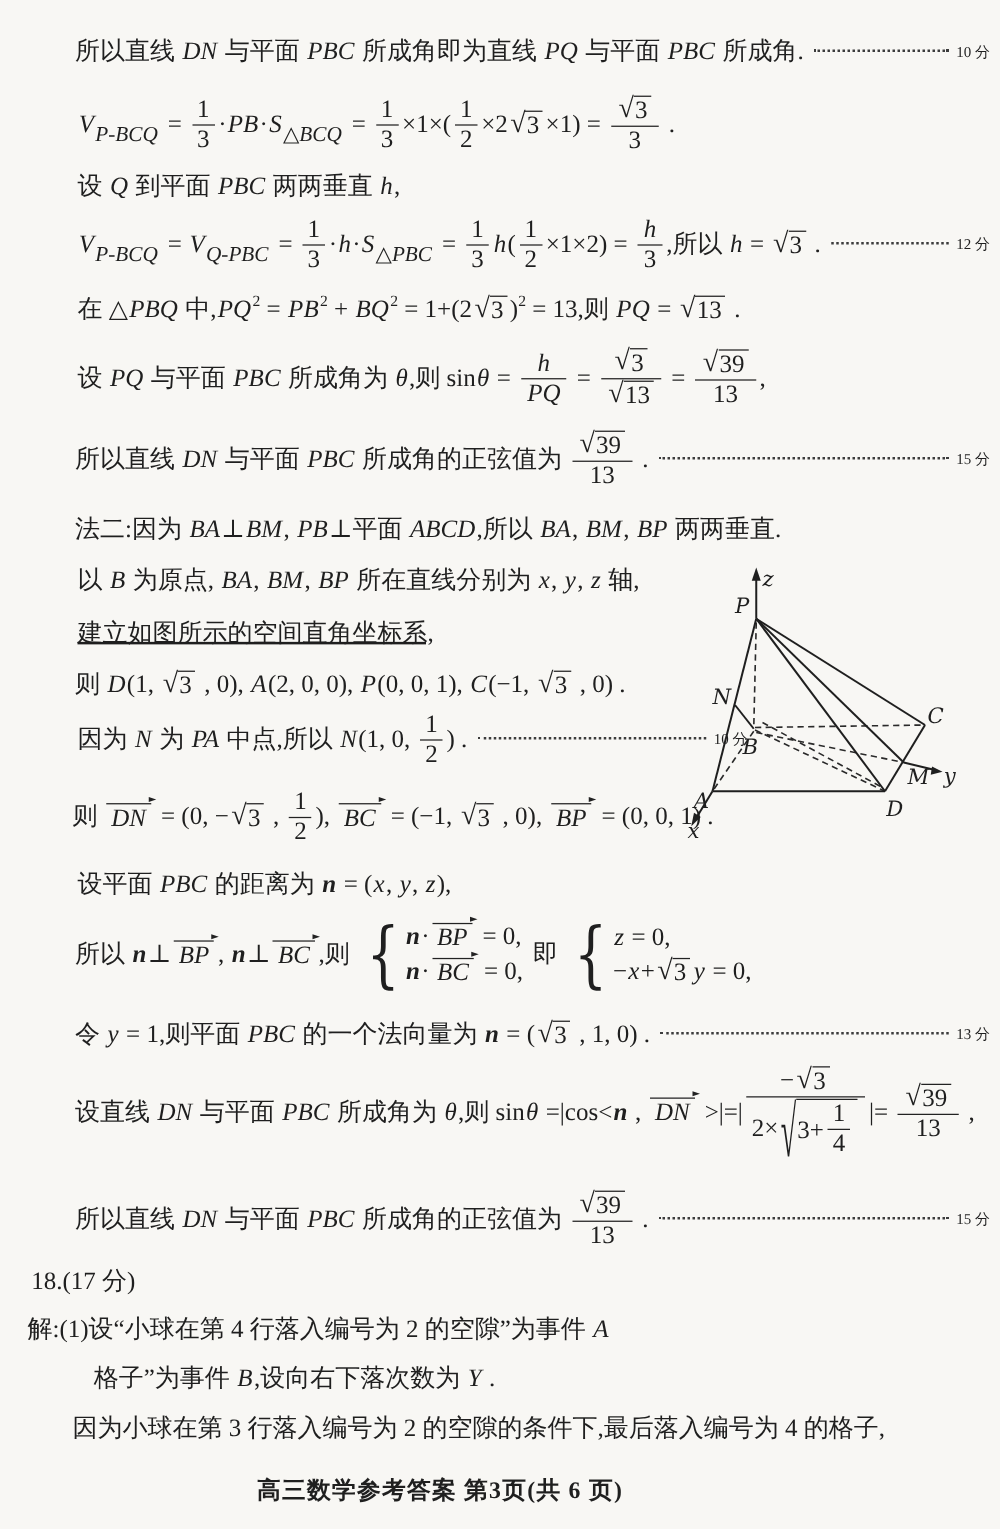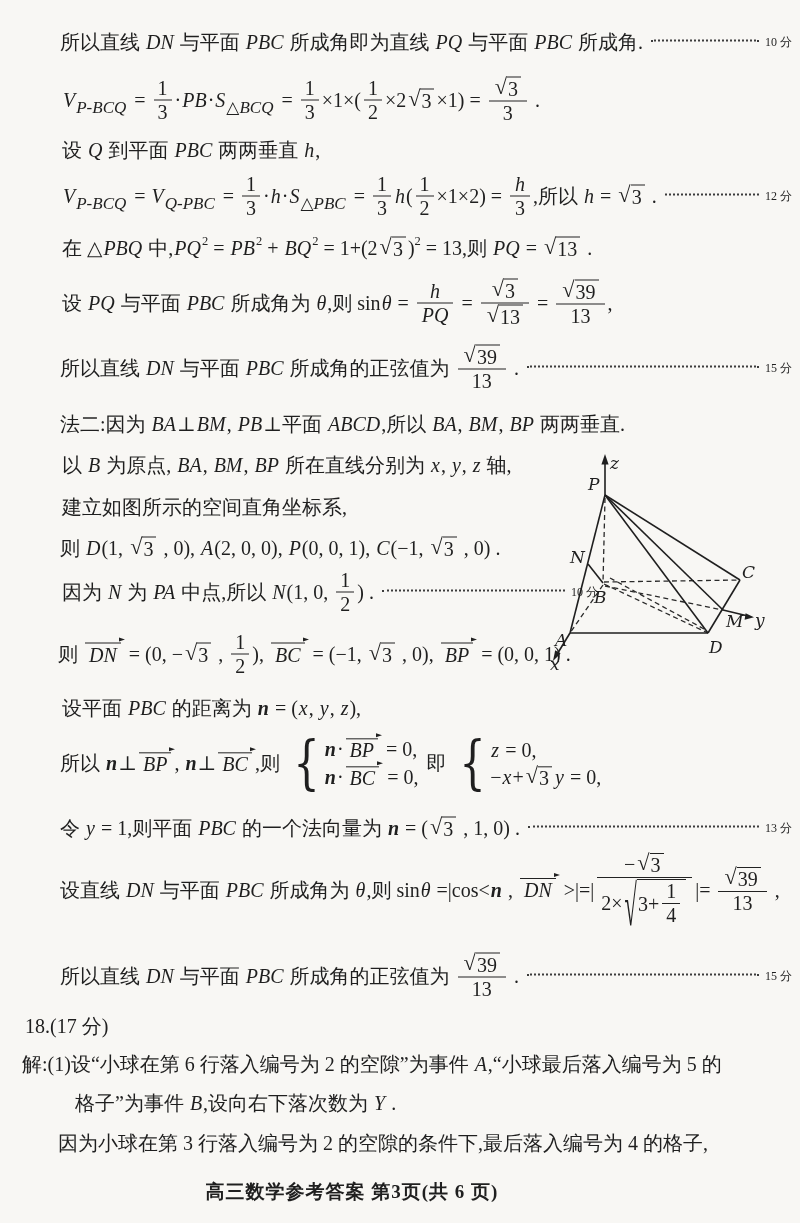--- a/index.html
+++ b/index.html
@@ -117,26 +117,26 @@
   <div id="footer">高三数学参考答案 第3页(共 6 页)</div>
 <div class="line" style="top: 42px; left: 60px; width: 732px;"><span class="tk-u">所以直线 </span><span class="tk-i">DN</span><span class="tk-u"> 与平面 </span><span class="tk-i">PBC</span><span class="tk-u"> 所成角即为直线 </span><span class="tk-i">PQ</span><span class="tk-u"> 与平面 </span><span class="tk-i">PBC</span><span class="tk-u"> 所成角.</span><span class="leader"><span class="lfill"></span><span class="lscore">10 分</span></span></div>
     <div class="line" style="top: 100px; left: 62px;"><span class="tk-i">V</span><span class="tk-sub"><span class="tk-i">P-BCQ</span></span><span class="tk-u"> = </span><span class="frac"><span class="fn"><span class="tk-u">1</span></span><span class="fd"><span class="tk-u">3</span></span></span><span class="tk-u">·</span><span class="tk-i">PB</span><span class="tk-u">·</span><span class="tk-i">S</span><span class="tk-sub"><span class="tk-u">△</span><span class="tk-i">BCQ</span></span><span class="tk-u"> = </span><span class="frac"><span class="fn"><span class="tk-u">1</span></span><span class="fd"><span class="tk-u">3</span></span></span><span class="tk-u">×1×(</span><span class="frac"><span class="fn"><span class="tk-u">1</span></span><span class="fd"><span class="tk-u">2</span></span></span><span class="tk-u">×2</span><span class="sq"><span class="rad">√</span><span class="sqb"><span class="tk-u">3</span></span></span><span class="tk-u">×1) = </span><span class="frac"><span class="fn"><span class="sq"><span class="rad">√</span><span class="sqb"><span class="tk-u">3</span></span></span></span><span class="fd"><span class="tk-u">3</span></span></span><span class="tk-u"> .</span></div>
     <div class="line" style="top: 150px; left: 62px;"><span class="tk-u">设 </span><span class="tk-i">Q</span><span class="tk-u"> 到平面 </span><span class="tk-i">PBC</span><span class="tk-u"> 两两垂直 </span><span class="tk-i">h</span><span class="tk-u">,</span></div>
     <div class="line" style="top: 196px; left: 62px; width: 730px;"><span class="tk-i">V</span><span class="tk-sub"><span class="tk-i">P-BCQ</span></span><span class="tk-u"> = </span><span class="tk-i">V</span><span class="tk-sub"><span class="tk-i">Q-PBC</span></span><span class="tk-u"> = </span><span class="frac"><span class="fn"><span class="tk-u">1</span></span><span class="fd"><span class="tk-u">3</span></span></span><span class="tk-u">·</span><span class="tk-i">h</span><span class="tk-u">·</span><span class="tk-i">S</span><span class="tk-sub"><span class="tk-u">△</span><span class="tk-i">PBC</span></span><span class="tk-u"> = </span><span class="frac"><span class="fn"><span class="tk-u">1</span></span><span class="fd"><span class="tk-u">3</span></span></span><span class="tk-i">h</span><span class="tk-u">(</span><span class="frac"><span class="fn"><span class="tk-u">1</span></span><span class="fd"><span class="tk-u">2</span></span></span><span class="tk-u">×1×2) = </span><span class="frac"><span class="fn"><span class="tk-i">h</span></span><span class="fd"><span class="tk-u">3</span></span></span><span class="tk-u">,所以 </span><span class="tk-i">h</span><span class="tk-u"> = </span><span class="sq"><span class="rad">√</span><span class="sqb"><span class="tk-u">3</span></span></span><span class="tk-u"> .</span><span class="leader"><span class="lfill"></span><span class="lscore">12 分</span></span></div>
     <div class="line" style="top: 248px; left: 62px;"><span class="tk-u">在 △</span><span class="tk-i">PBQ</span><span class="tk-u"> 中,</span><span class="tk-i">PQ</span><span class="tk-sup">2</span><span class="tk-u"> = </span><span class="tk-i">PB</span><span class="tk-sup">2</span><span class="tk-u"> + </span><span class="tk-i">BQ</span><span class="tk-sup">2</span><span class="tk-u"> = 1+(2</span><span class="sq"><span class="rad">√</span><span class="sqb"><span class="tk-u">3</span></span></span><span class="tk-u">)</span><span class="tk-sup">2</span><span class="tk-u"> = 13,则 </span><span class="tk-i">PQ</span><span class="tk-u"> = </span><span class="sq"><span class="rad">√</span><span class="sqb"><span class="tk-u">13</span></span></span><span class="tk-u"> .</span></div>
     <div class="line" style="top: 303px; left: 62px;"><span class="tk-u">设 </span><span class="tk-i">PQ</span><span class="tk-u"> 与平面 </span><span class="tk-i">PBC</span><span class="tk-u"> 所成角为 </span><span class="tk-i">θ</span><span class="tk-u">,则 sin</span><span class="tk-i">θ</span><span class="tk-u"> = </span><span class="frac"><span class="fn"><span class="tk-i">h</span></span><span class="fd"><span class="tk-i">PQ</span></span></span><span class="tk-u"> = </span><span class="frac"><span class="fn"><span class="sq"><span class="rad">√</span><span class="sqb"><span class="tk-u">3</span></span></span></span><span class="fd"><span class="sq"><span class="rad">√</span><span class="sqb"><span class="tk-u">13</span></span></span></span></span><span class="tk-u"> = </span><span class="frac"><span class="fn"><span class="sq"><span class="rad">√</span><span class="sqb"><span class="tk-u">39</span></span></span></span><span class="fd"><span class="tk-u">13</span></span></span><span class="tk-u">,</span></div>
     <div class="line" style="top: 368px; left: 60px; width: 732px;"><span class="tk-u">所以直线 </span><span class="tk-i">DN</span><span class="tk-u"> 与平面 </span><span class="tk-i">PBC</span><span class="tk-u"> 所成角的正弦值为 </span><span class="frac"><span class="fn"><span class="sq"><span class="rad">√</span><span class="sqb"><span class="tk-u">39</span></span></span></span><span class="fd"><span class="tk-u">13</span></span></span><span class="tk-u"> .</span><span class="leader"><span class="lfill"></span><span class="lscore">15 分</span></span></div>
     <div class="line" style="top: 424px; left: 60px;"><span class="tk-u">法二:因为 </span><span class="tk-i">BA</span><span class="tk-u">⊥</span><span class="tk-i">BM</span><span class="tk-u">, </span><span class="tk-i">PB</span><span class="tk-u">⊥平面 </span><span class="tk-i">ABCD</span><span class="tk-u">,所以 </span><span class="tk-i">BA</span><span class="tk-u">, </span><span class="tk-i">BM</span><span class="tk-u">, </span><span class="tk-i">BP</span><span class="tk-u"> 两两垂直.</span></div>
     <div class="line" style="top: 465px; left: 62px;"><span class="tk-u">以 </span><span class="tk-i">B</span><span class="tk-u"> 为原点, </span><span class="tk-i">BA</span><span class="tk-u">, </span><span class="tk-i">BM</span><span class="tk-u">, </span><span class="tk-i">BP</span><span class="tk-u"> 所在直线分别为 </span><span class="tk-i">x</span><span class="tk-u">, </span><span class="tk-i">y</span><span class="tk-u">, </span><span class="tk-i">z</span><span class="tk-u"> 轴,</span></div>
-    <div class="line" style="top: 507px; left: 62px;"><span class="tk-u">建立如图所示的空间直角坐标系,</span></div>
+    <div class="line" style="top: 507px; left: 62px; text-decoration: underline;"><span class="tk-u">建立如图所示的空间直角坐标系,</span></div>
     <div class="line" style="top: 548px; left: 60px;"><span class="tk-u">则 </span><span class="tk-i">D</span><span class="tk-u">(1, </span><span class="sq"><span class="rad">√</span><span class="sqb"><span class="tk-u">3</span></span></span><span class="tk-u"> , 0), </span><span class="tk-i">A</span><span class="tk-u">(2, 0, 0), </span><span class="tk-i">P</span><span class="tk-u">(0, 0, 1), </span><span class="tk-i">C</span><span class="tk-u">(−1, </span><span class="sq"><span class="rad">√</span><span class="sqb"><span class="tk-u">3</span></span></span><span class="tk-u"> , 0) .</span></div>
     <div class="line" style="top: 592px; left: 62px; width: 536px;"><span class="tk-u">因为 </span><span class="tk-i">N</span><span class="tk-u"> 为 </span><span class="tk-i">PA</span><span class="tk-u"> 中点,所以 </span><span class="tk-i">N</span><span class="tk-u">(1, 0, </span><span class="frac"><span class="fn"><span class="tk-u">1</span></span><span class="fd"><span class="tk-u">2</span></span></span><span class="tk-u">) .</span><span class="leader"><span class="lfill"></span><span class="lscore">10 分</span></span></div>
     <div class="line" style="top: 654px; left: 58px;"><span class="tk-u">则 </span><span class="vec"><span class="tk-i">DN</span><span class="vec-arrow"></span></span><span class="tk-u"> = (0, −</span><span class="sq"><span class="rad">√</span><span class="sqb"><span class="tk-u">3</span></span></span><span class="tk-u"> , </span><span class="frac"><span class="fn"><span class="tk-u">1</span></span><span class="fd"><span class="tk-u">2</span></span></span><span class="tk-u">), </span><span class="vec"><span class="tk-i">BC</span><span class="vec-arrow"></span></span><span class="tk-u"> = (−1, </span><span class="sq"><span class="rad">√</span><span class="sqb"><span class="tk-u">3</span></span></span><span class="tk-u"> , 0), </span><span class="vec"><span class="tk-i">BP</span><span class="vec-arrow"></span></span><span class="tk-u"> = (0, 0, 1) .</span></div>
     <div class="line" style="top: 708px; left: 62px; font-family: Liberation Serif, serif;"><span class="tk-u">设平面 </span><span class="tk-i">PBC</span><span class="tk-u"> 的距离为 </span><span class="tk-b">n</span><span class="tk-u"> = (</span><span class="tk-i">x</span><span class="tk-u">, </span><span class="tk-i">y</span><span class="tk-u">, </span><span class="tk-i">z</span><span class="tk-u">),</span></div>
     <div class="line" style="top: 764px; left: 60px;"><span class="tk-u">所以 </span><span class="tk-b">n</span><span class="tk-u">⊥</span><span class="vec"><span class="tk-i">BP</span><span class="vec-arrow"></span></span><span class="tk-u">, </span><span class="tk-b">n</span><span class="tk-u">⊥</span><span class="vec"><span class="tk-i">BC</span><span class="vec-arrow"></span></span><span class="tk-u">,则 </span><span class="cases"><span class="cbrace">{</span><span class="crows"><span class="crow"><span class="tk-b">n</span><span class="tk-u">·</span><span class="vec"><span class="tk-i">BP</span><span class="vec-arrow"></span></span><span class="tk-u"> = 0,</span></span><span class="crow"><span class="tk-b">n</span><span class="tk-u">·</span><span class="vec"><span class="tk-i">BC</span><span class="vec-arrow"></span></span><span class="tk-u"> = 0,</span></span></span></span><span class="tk-u"> 即 </span><span class="cases"><span class="cbrace">{</span><span class="crows"><span class="crow"><span class="tk-i">z</span><span class="tk-u"> = 0,</span></span><span class="crow"><span class="tk-u">−</span><span class="tk-i">x</span><span class="tk-u">+</span><span class="sq"><span class="rad">√</span><span class="sqb"><span class="tk-u">3</span></span></span><span class="tk-i">y</span><span class="tk-u"> = 0,</span></span></span></span></div>
     <div class="line" style="top: 828px; left: 60px; width: 732px;"><span class="tk-u">令 </span><span class="tk-i">y</span><span class="tk-u"> = 1,则平面 </span><span class="tk-i">PBC</span><span class="tk-u"> 的一个法向量为 </span><span class="tk-b">n</span><span class="tk-u"> = (</span><span class="sq"><span class="rad">√</span><span class="sqb"><span class="tk-u">3</span></span></span><span class="tk-u"> , 1, 0) .</span><span class="leader"><span class="lfill"></span><span class="lscore">13 分</span></span></div>
     <div class="line" style="top: 890px; left: 60px;"><span class="tk-u">设直线 </span><span class="tk-i">DN</span><span class="tk-u"> 与平面 </span><span class="tk-i">PBC</span><span class="tk-u"> 所成角为 </span><span class="tk-i">θ</span><span class="tk-u">,则 sin</span><span class="tk-i">θ</span><span class="tk-u"> =|cos&lt;</span><span class="tk-b">n</span><span class="tk-u"> , </span><span class="vec"><span class="tk-i">DN</span><span class="vec-arrow"></span></span><span class="tk-u"> &gt;|=|</span><span class="frac"><span class="fn"><span class="tk-u">−</span><span class="sq"><span class="rad">√</span><span class="sqb"><span class="tk-u">3</span></span></span></span><span class="fd"><span class="tk-u">2×</span><span class="sq sq-tall"><span class="rad">√</span><span class="sqb"><span class="tk-u">3+</span><span class="frac"><span class="fn"><span class="tk-u">1</span></span><span class="fd"><span class="tk-u">4</span></span></span></span></span></span></span><span class="tk-u">|= </span><span class="frac"><span class="fn"><span class="sq"><span class="rad">√</span><span class="sqb"><span class="tk-u">39</span></span></span></span><span class="fd"><span class="tk-u">13</span></span></span><span class="tk-u"> ,</span></div>
     <div class="line" style="top: 976px; left: 60px; width: 732px;"><span class="tk-u">所以直线 </span><span class="tk-i">DN</span><span class="tk-u"> 与平面 </span><span class="tk-i">PBC</span><span class="tk-u"> 所成角的正弦值为 </span><span class="frac"><span class="fn"><span class="sq"><span class="rad">√</span><span class="sqb"><span class="tk-u">39</span></span></span></span><span class="fd"><span class="tk-u">13</span></span></span><span class="tk-u"> .</span><span class="leader"><span class="lfill"></span><span class="lscore">15 分</span></span></div>
     <div class="line" style="top: 1026px; left: 25px;"><span class="tk-u">18.(17 分)</span></div>
-    <div class="line" style="top: 1064px; left: 22px;"><span class="tk-u">解:(1)设“小球在第 6 行落入编号为 2 的空隙”为事件 </span><span class="tk-i">A</span><span class="tk-u">,“小球最后落入编号为 5 的</span></div>
+    <div class="line" style="top: 1064px; left: 22px;"><span class="tk-u">解:(1)设“小球在第 4 行落入编号为 2 的空隙”为事件 </span><span class="tk-i">A</span></div>
     <div class="line" style="top: 1103px; left: 75px; align-items: flex-end;"><span class="tk-u">格子”为事件 </span><span class="tk-i">B</span><span class="tk-u">,设向右下落次数为 </span><span class="tk-i">Y</span><span class="tk-u"> .</span></div>
     <div class="line" style="top: 1143px; left: 58px;"><span class="tk-u">因为小球在第 3 行落入编号为 2 的空隙的条件下,最后落入编号为 4 的格子,</span></div>
   </div>
 
 </body></html>

